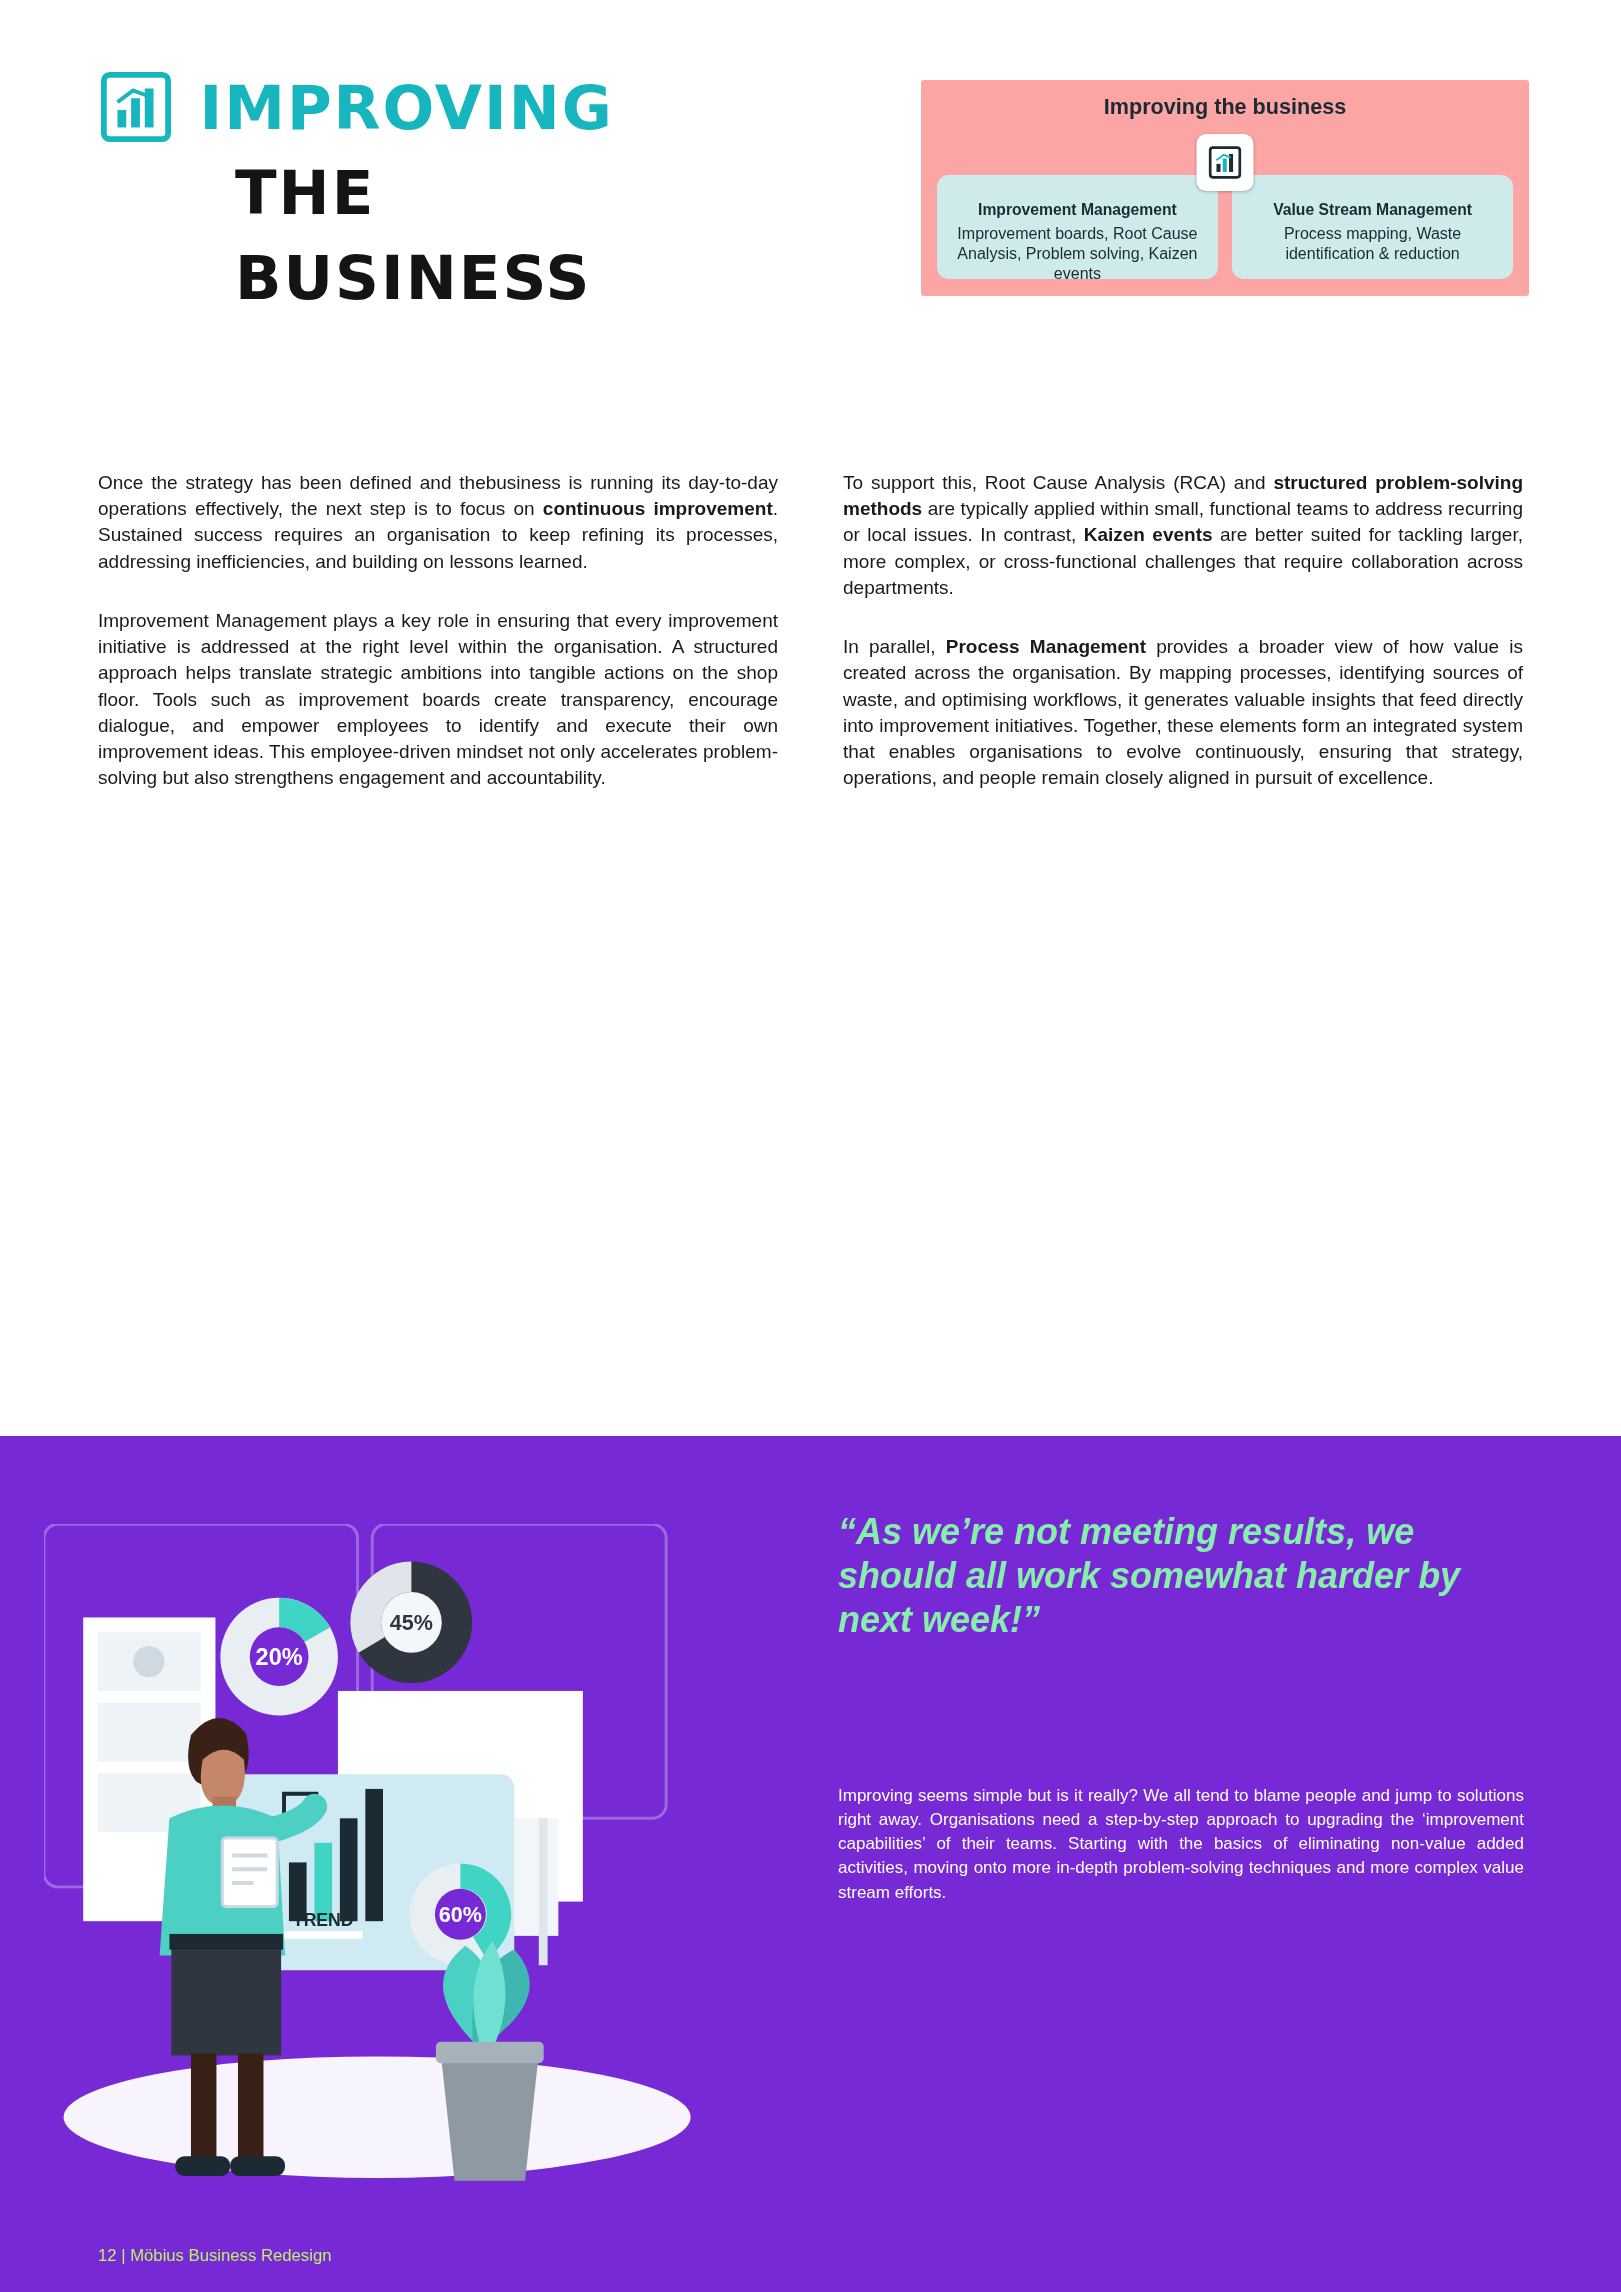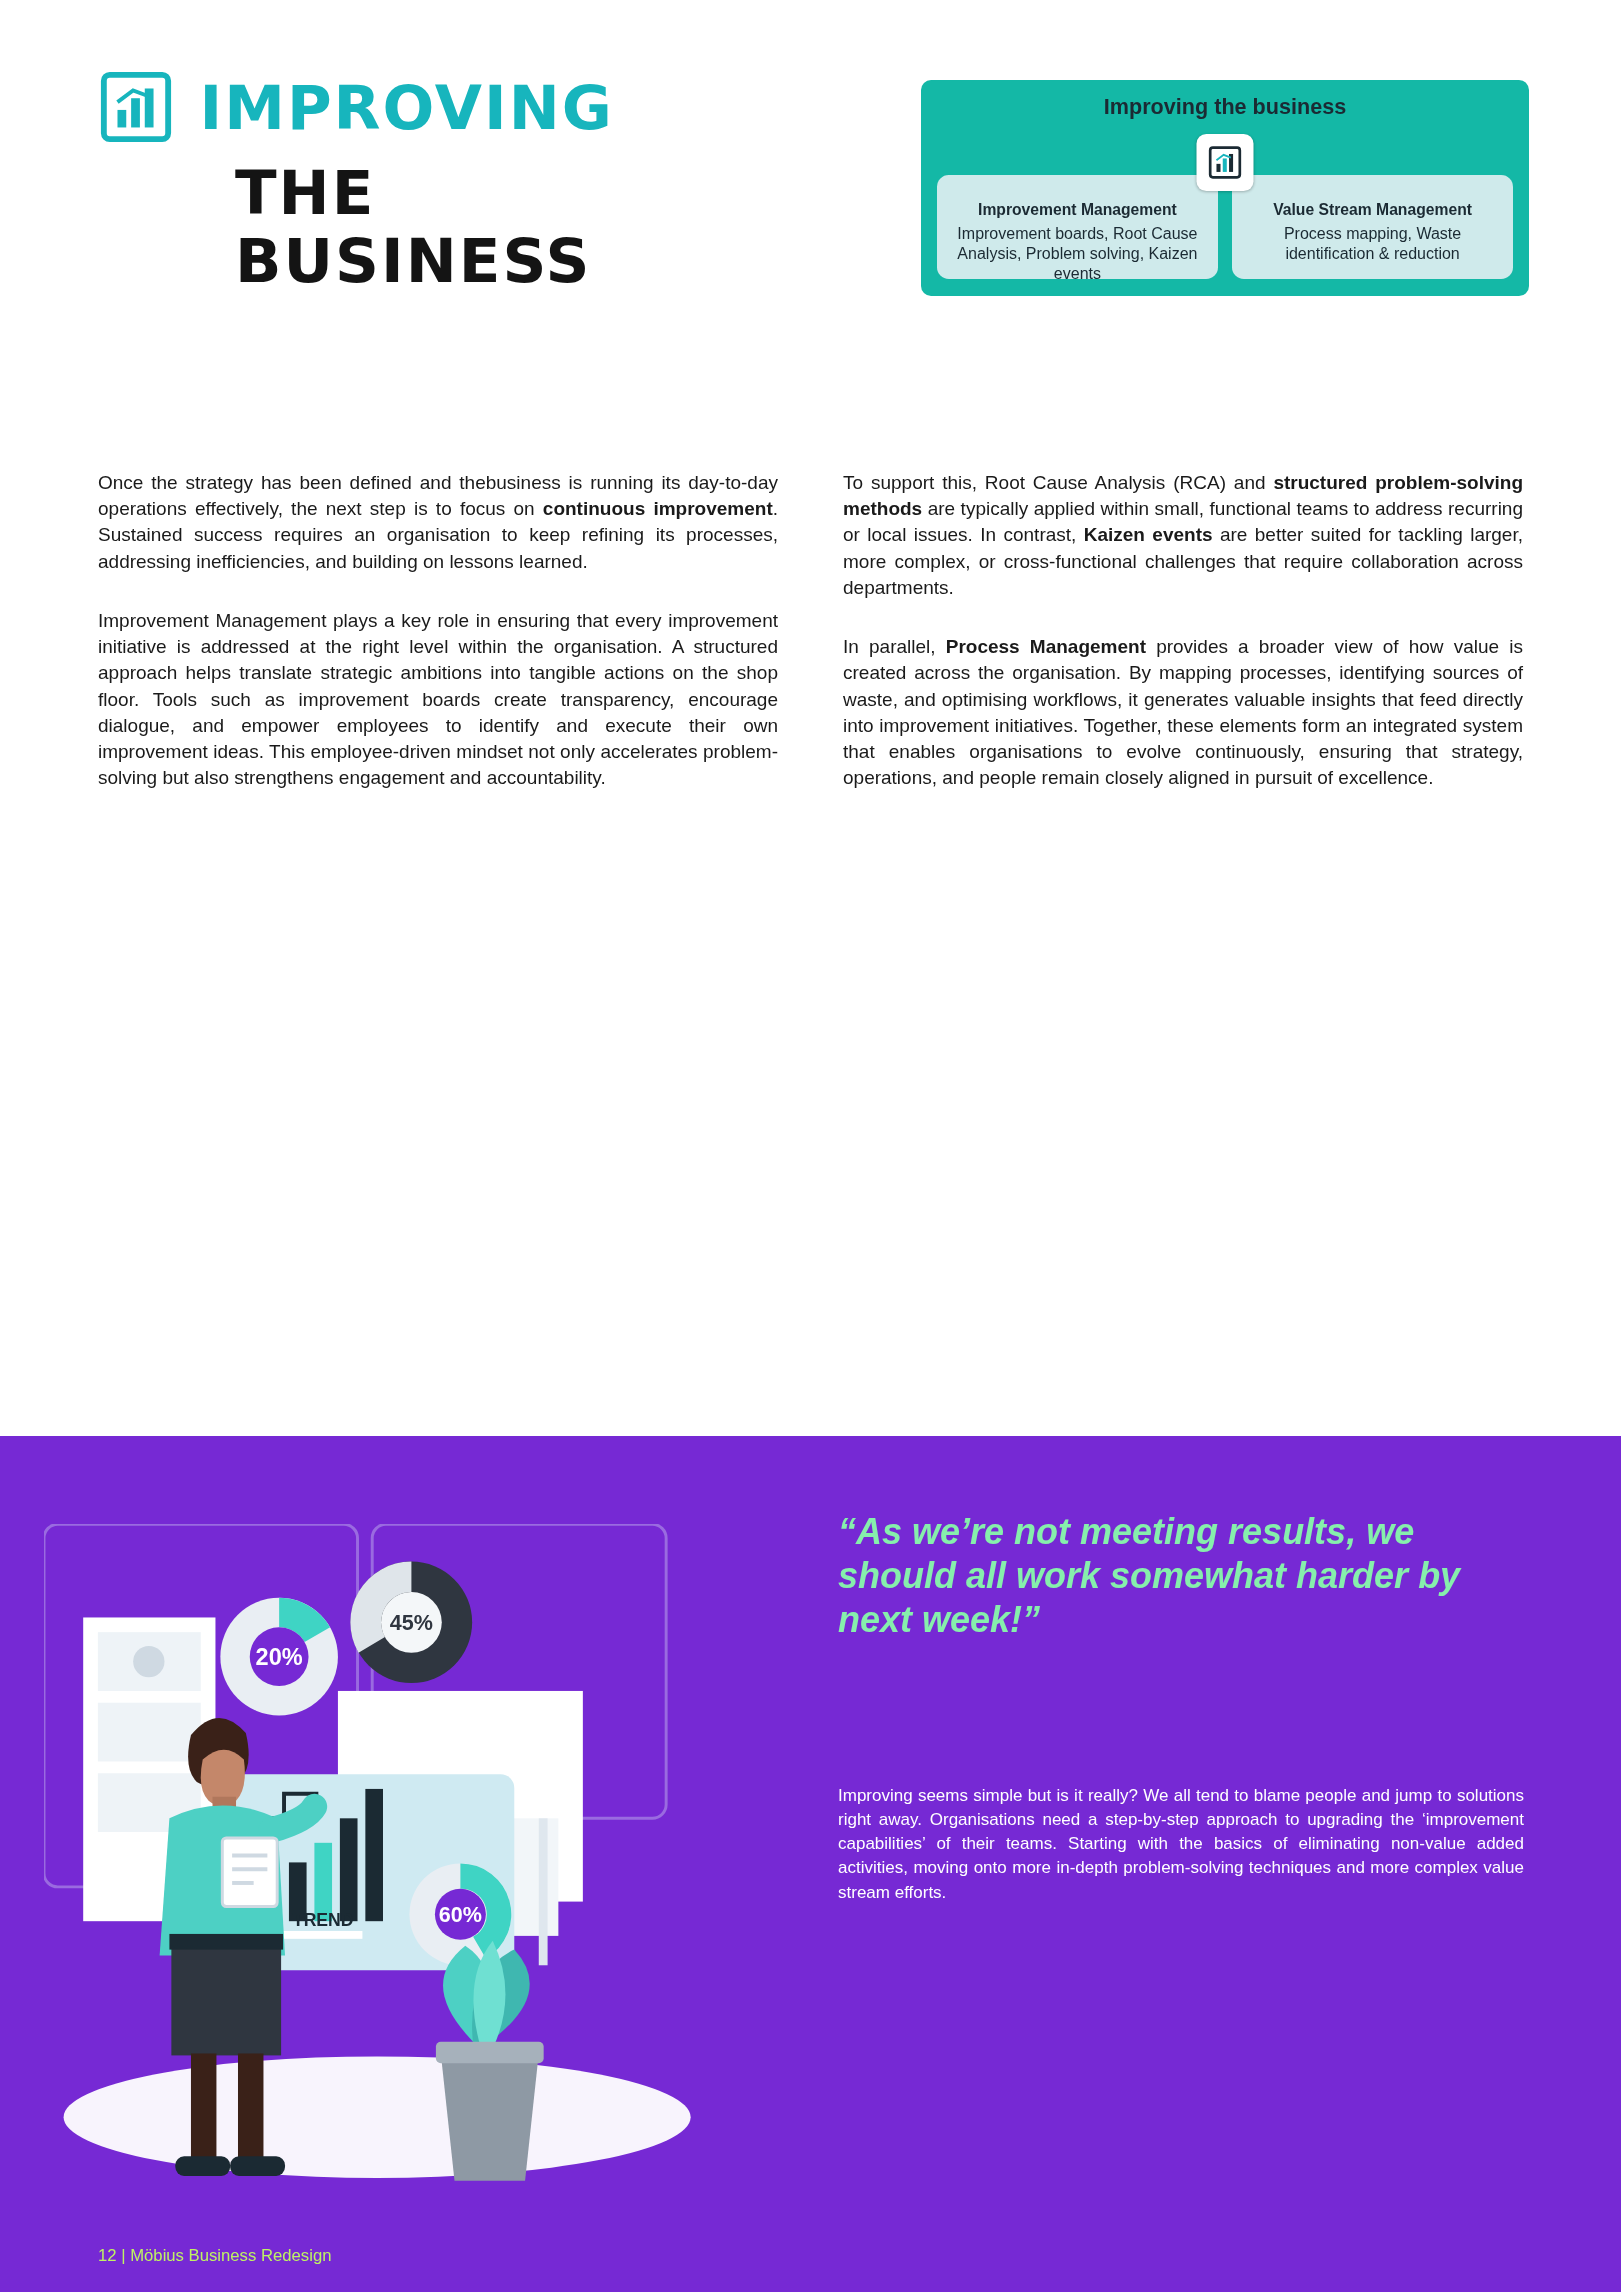--- a/index.html
+++ b/index.html
@@ -52,32 +52,33 @@
   }
   .title-word-2, .title-word-3 {
     font-size: 61px;
     font-weight: bold;
     letter-spacing: 2px;
     color: #141414;
     line-height: 1.12;
     font-family: "DejaVu Sans", sans-serif;
     text-align: left;
     padding-left: 137px;
+    margin-top: 17px;
   }
   .title-word-2 { margin-top: 13.7px; }
 
   
   .diagram {
     position: absolute;
     left: 921px;
     top: 80px;
     width: 608px;
     height: 216px;
-    background: #14b8a6;
-    border-radius: 10px;
+    background: #fca5a5;
+    border-radius: 3px;
     padding: 13.7px 15.7px 15.7px 15.7px;
   }
   .diagram-title {
     text-align: center;
     font-size: 21.6px;
     font-weight: bold;
     color: #1b2a33;
     margin-bottom: 7.8px;
     font-family: "Liberation Sans", sans-serif;
   }

